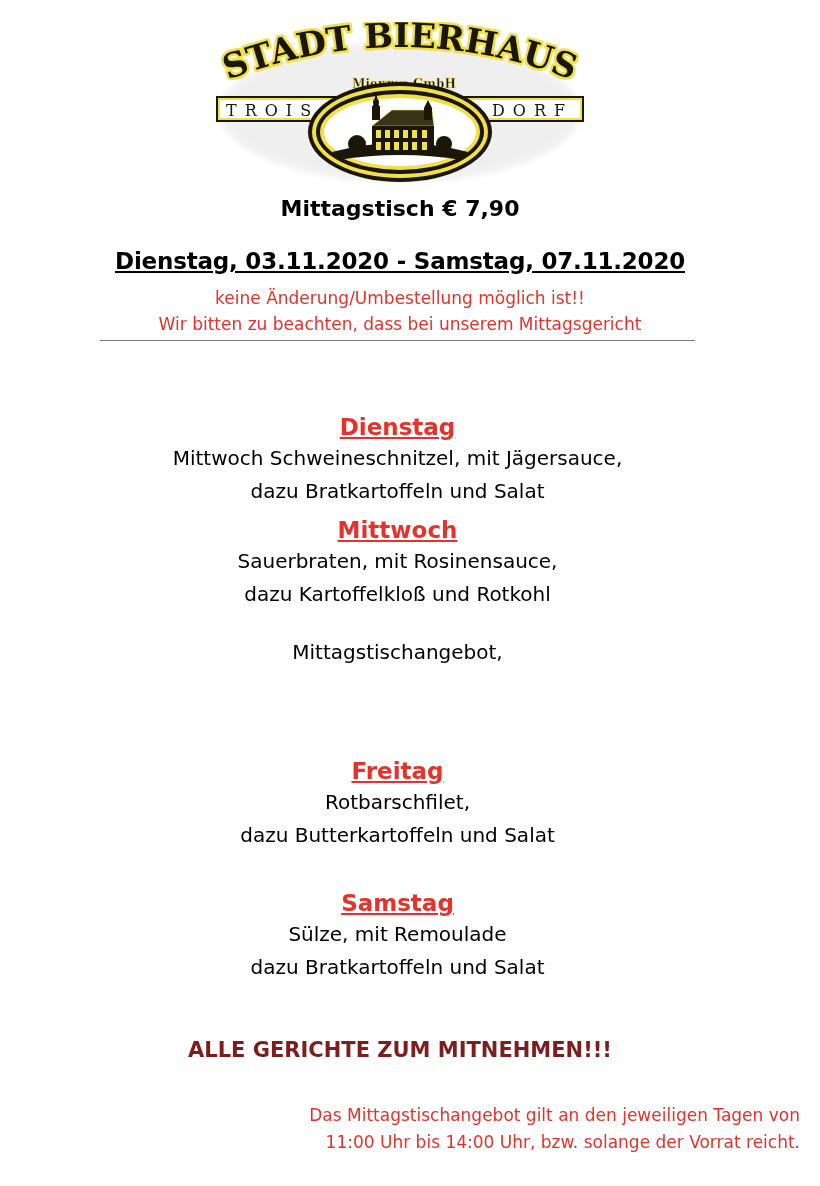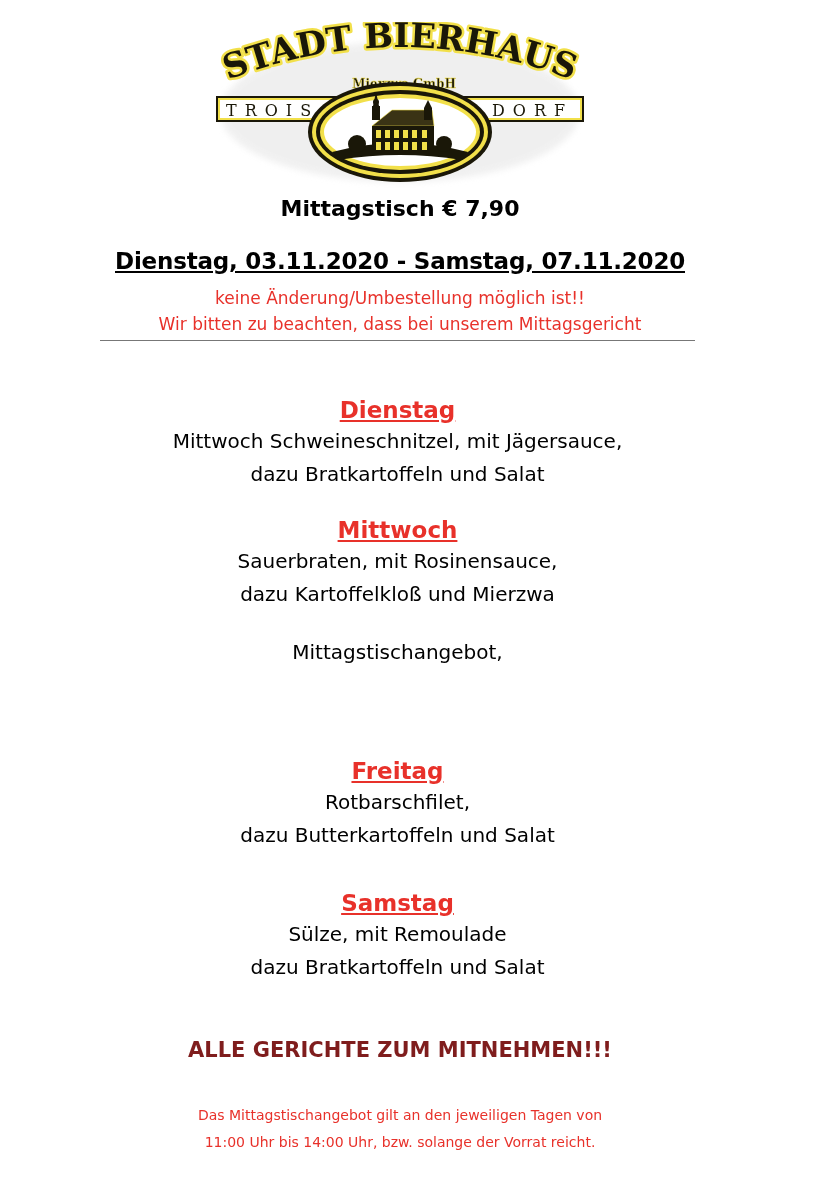--- a/index.html
+++ b/index.html
@@ -8,21 +8,21 @@
     .logo { position: absolute; left: 212px; top: 22px; width: 376px; height: 166px; }
     .center { position: absolute; left: 0; width: 800px; text-align: center; }
     .title { top: 196px; font-size: 22px; font-weight: bold; }
     .daterange { top: 248px; font-size: 23px; font-weight: bold; text-decoration: underline; letter-spacing: -0.2px; }
     .notice { top: 285px; font-size: 17px; color: #e8312a; line-height: 26px; }
     .rule { position: absolute; left: 100px; width: 595px; top: 340px; height: 0; border-top: 1.5px solid #777; }
     .day { position: absolute; left: 0; width: 795px; text-align: center; }
     .day-name { font-size: 23px; font-weight: bold; color: #e8312a; text-decoration: underline; line-height: 30px; }
     .day-dish { font-size: 20px; line-height: 33px; }
     .takeaway { top: 1038px; font-size: 21px; font-weight: bold; color: #7f1d1d; }
-    .hours { top: 1102px; font-size: 14px; color: #e8312a; line-height: 27px; }
+    .hours { top: 1102px; font-size: 17px; color: #e8312a; line-height: 27px; text-align: right; }
   </style>
 </head>
 <body>
 
 <div class="logo">
   <svg width="376" height="166" viewBox="0 0 376 166">
     <defs>
       <filter id="glow" x="-10%" y="-10%" width="120%" height="120%">
         <feGaussianBlur stdDeviation="3"></feGaussianBlur>
       </filter>
@@ -81,29 +81,29 @@
 </div>
 
 <div class="center title">Mittagstisch € 7,90</div>
 <div class="center daterange">Dienstag, 03.11.2020 - Samstag, 07.11.2020</div>
 <div class="center notice">
   <div>keine Änderung/Umbestellung möglich ist!!</div>
   <div>Wir bitten zu beachten, dass bei unserem Mittagsgericht</div>
 </div>
 <div class="rule"></div>
 
-<div class="day" style="top:395px">
+<div class="day" style="top:412px">
   <div class="day-name">Dienstag</div>
   <div class="day-dish">Mittwoch Schweineschnitzel, mit Jägersauce,</div>
   <div class="day-dish">dazu Bratkartoffeln und Salat</div>
 </div>
 <div class="day" style="top:515px">
   <div class="day-name">Mittwoch</div>
   <div class="day-dish">Sauerbraten, mit Rosinensauce,</div>
-  <div class="day-dish">dazu Kartoffelkloß und Mierzwa</div>
+  <div class="day-dish">dazu Kartoffelkloß und Rotkohl</div>
 </div>
 <div class="day" style="top:636px">
   <div class="day-dish">Mittagstischangebot,</div>
 </div>
 <div class="day" style="top:756px">
   <div class="day-name">Freitag</div>
   <div class="day-dish">Rotbarschfilet,</div>
   <div class="day-dish">dazu Butterkartoffeln und Salat</div>
 </div>
 <div class="day" style="top:888px">

